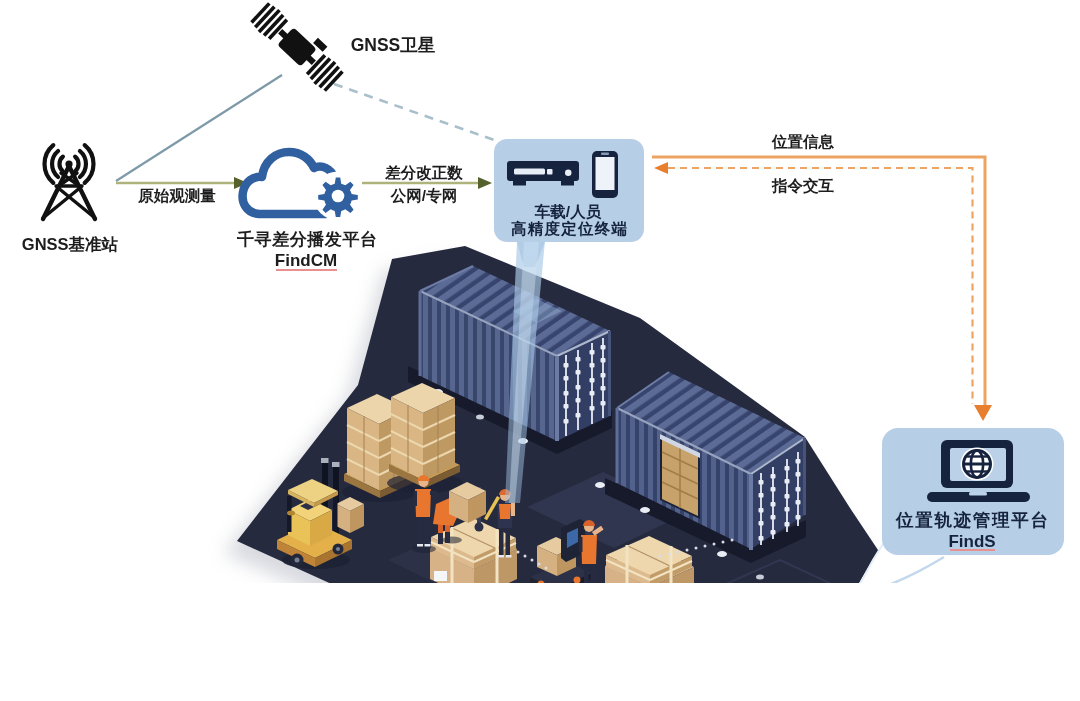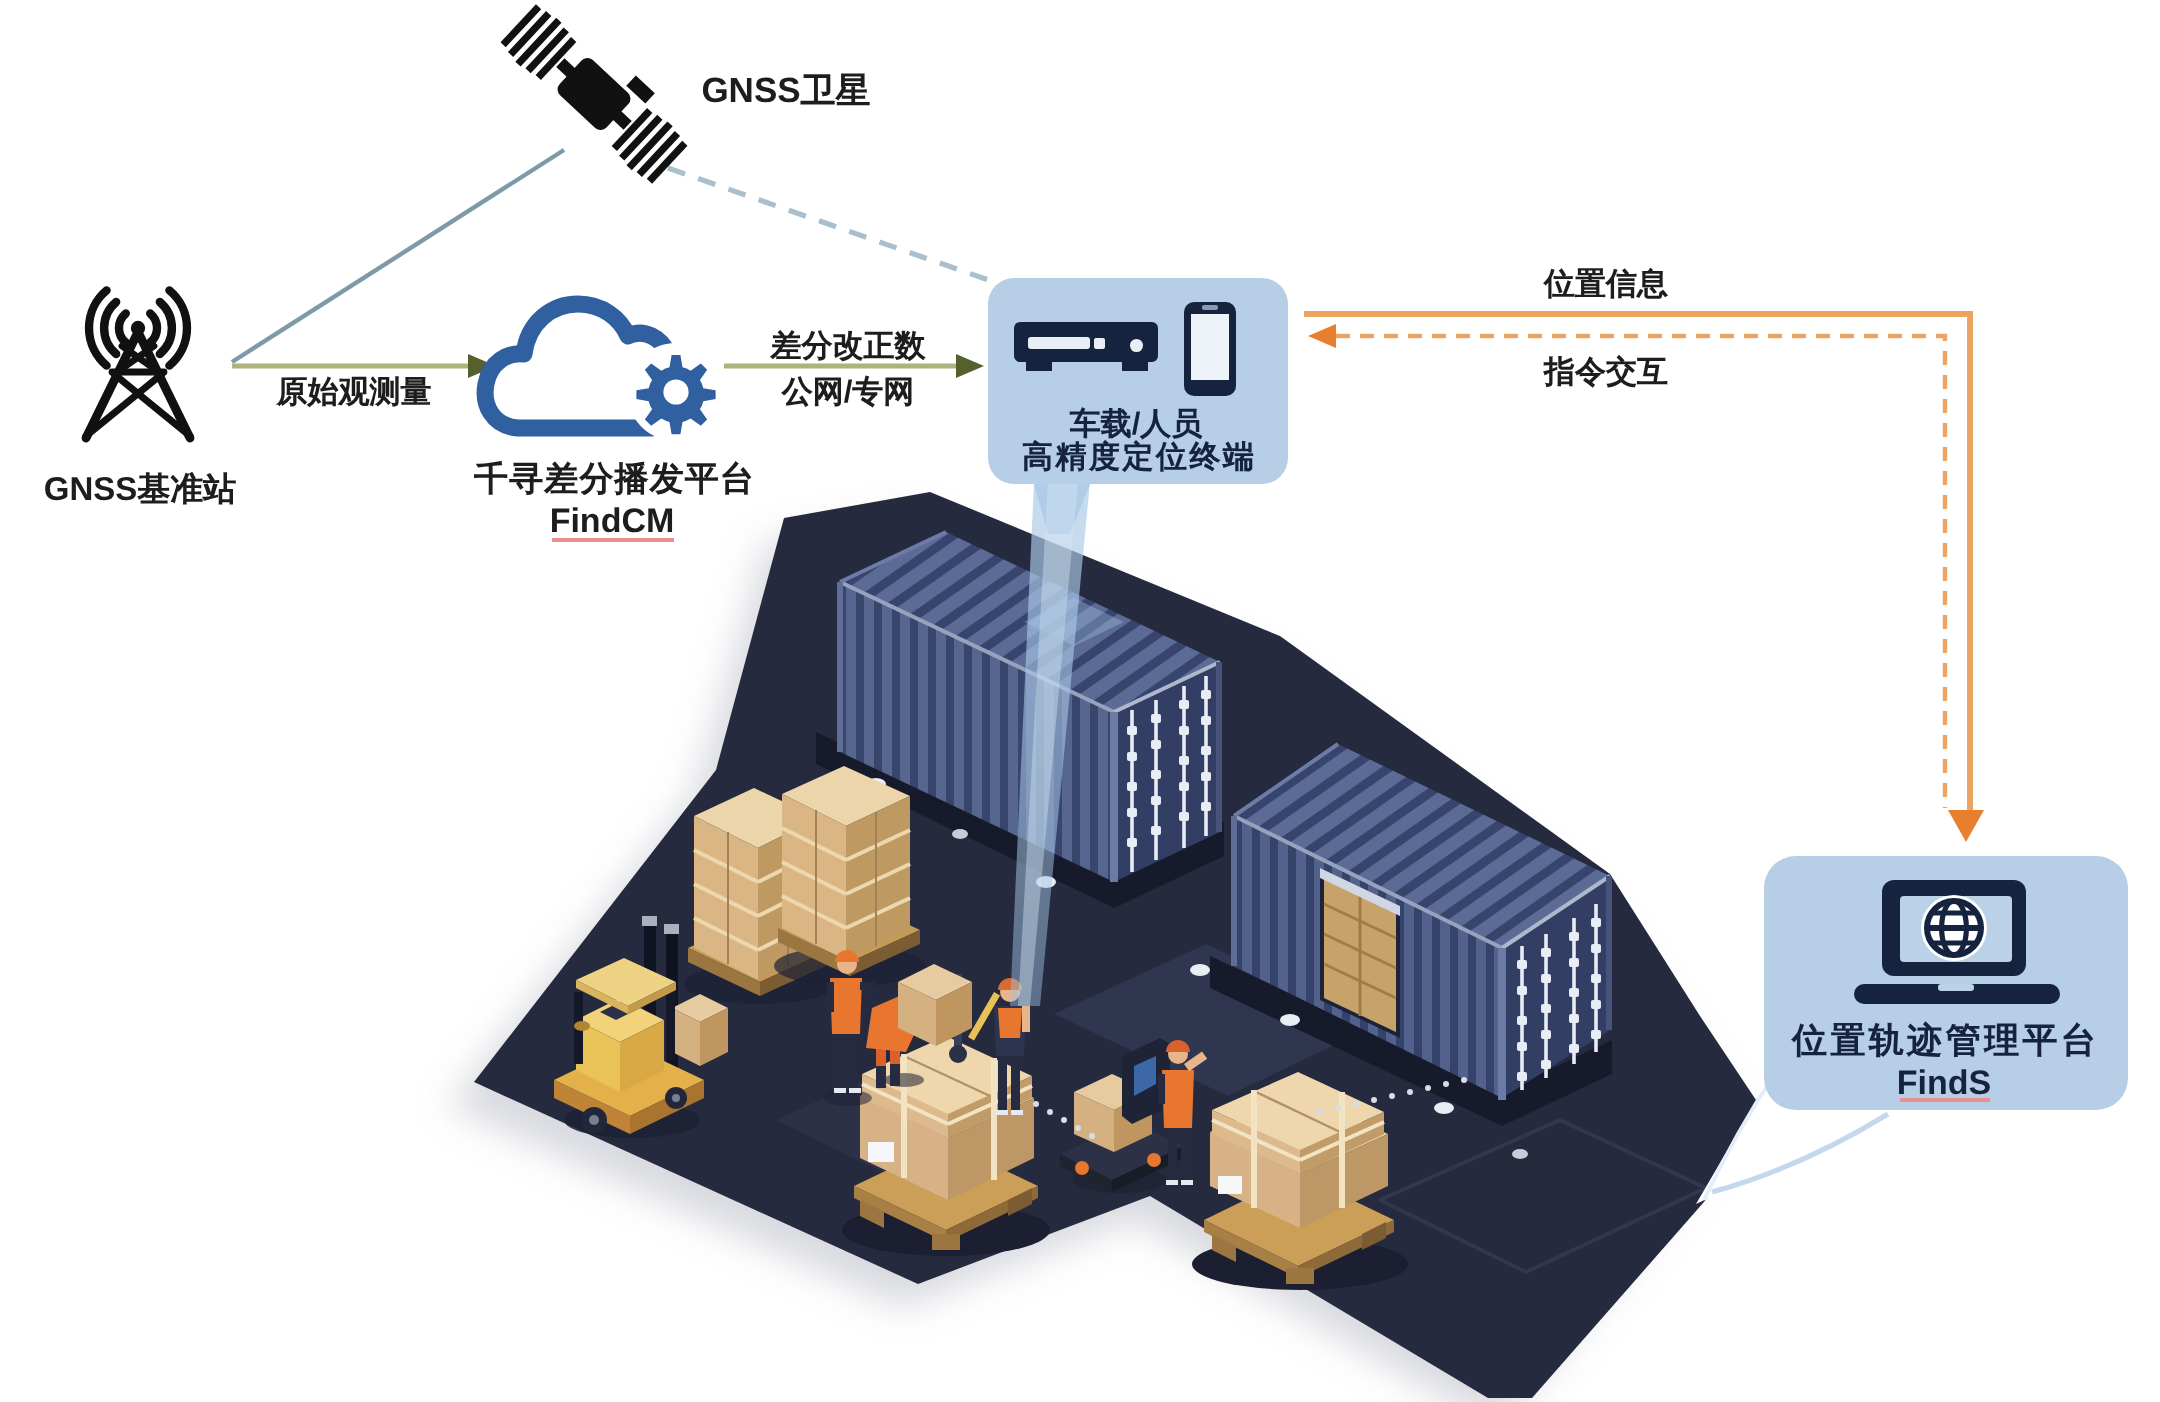--- a/index.html
+++ b/index.html
@@ -1,16 +1,16 @@
 <!DOCTYPE html>
 <html><head>
 <meta charset="utf-8">
 <style>
 html,body{margin:0;padding:0;background:#ffffff;}
-#stage{position:relative;width:1080px;height:701px;overflow:hidden;background:#ffffff;
+#stage{position:relative;width:1080px;height:583px;overflow:hidden;background:#ffffff;
 font-family:"Liberation Sans",sans-serif;}
 svg{position:absolute;left:0;top:0;}
 </style>
 </head>
 <body>
 <div id="stage">
 <svg width="1080" height="701" viewBox="0 0 1080 701">
 <defs>
 <pattern id="sideRib" width="9" height="10" patternUnits="userSpaceOnUse">
   <rect x="0" y="0" width="9" height="10" fill="#38466b"></rect>

